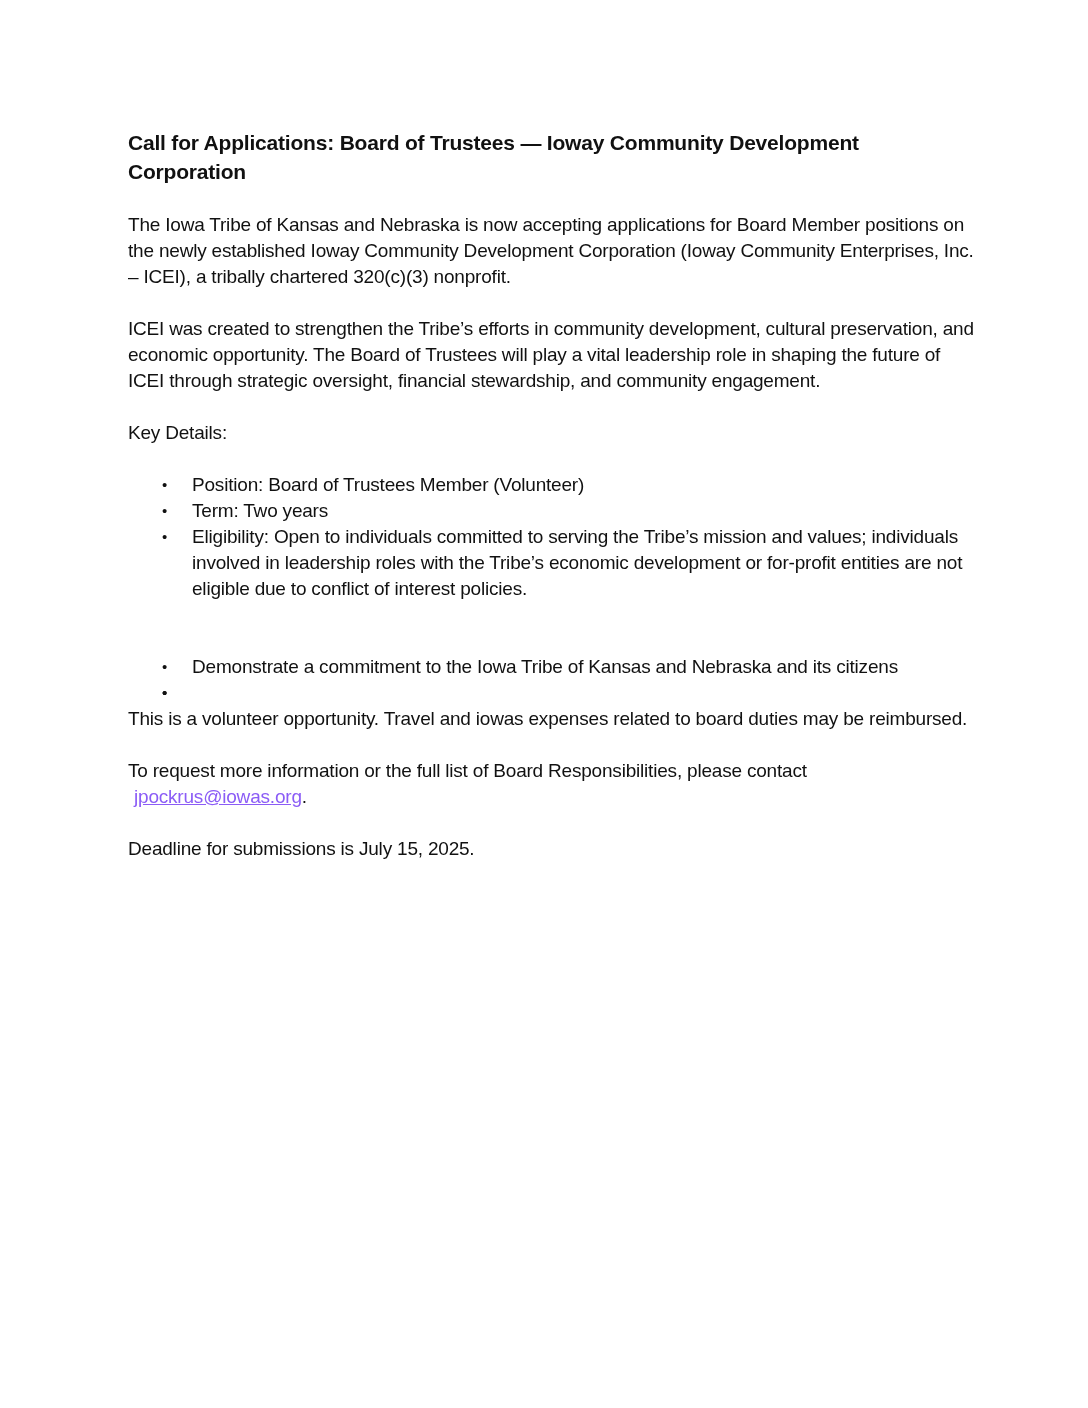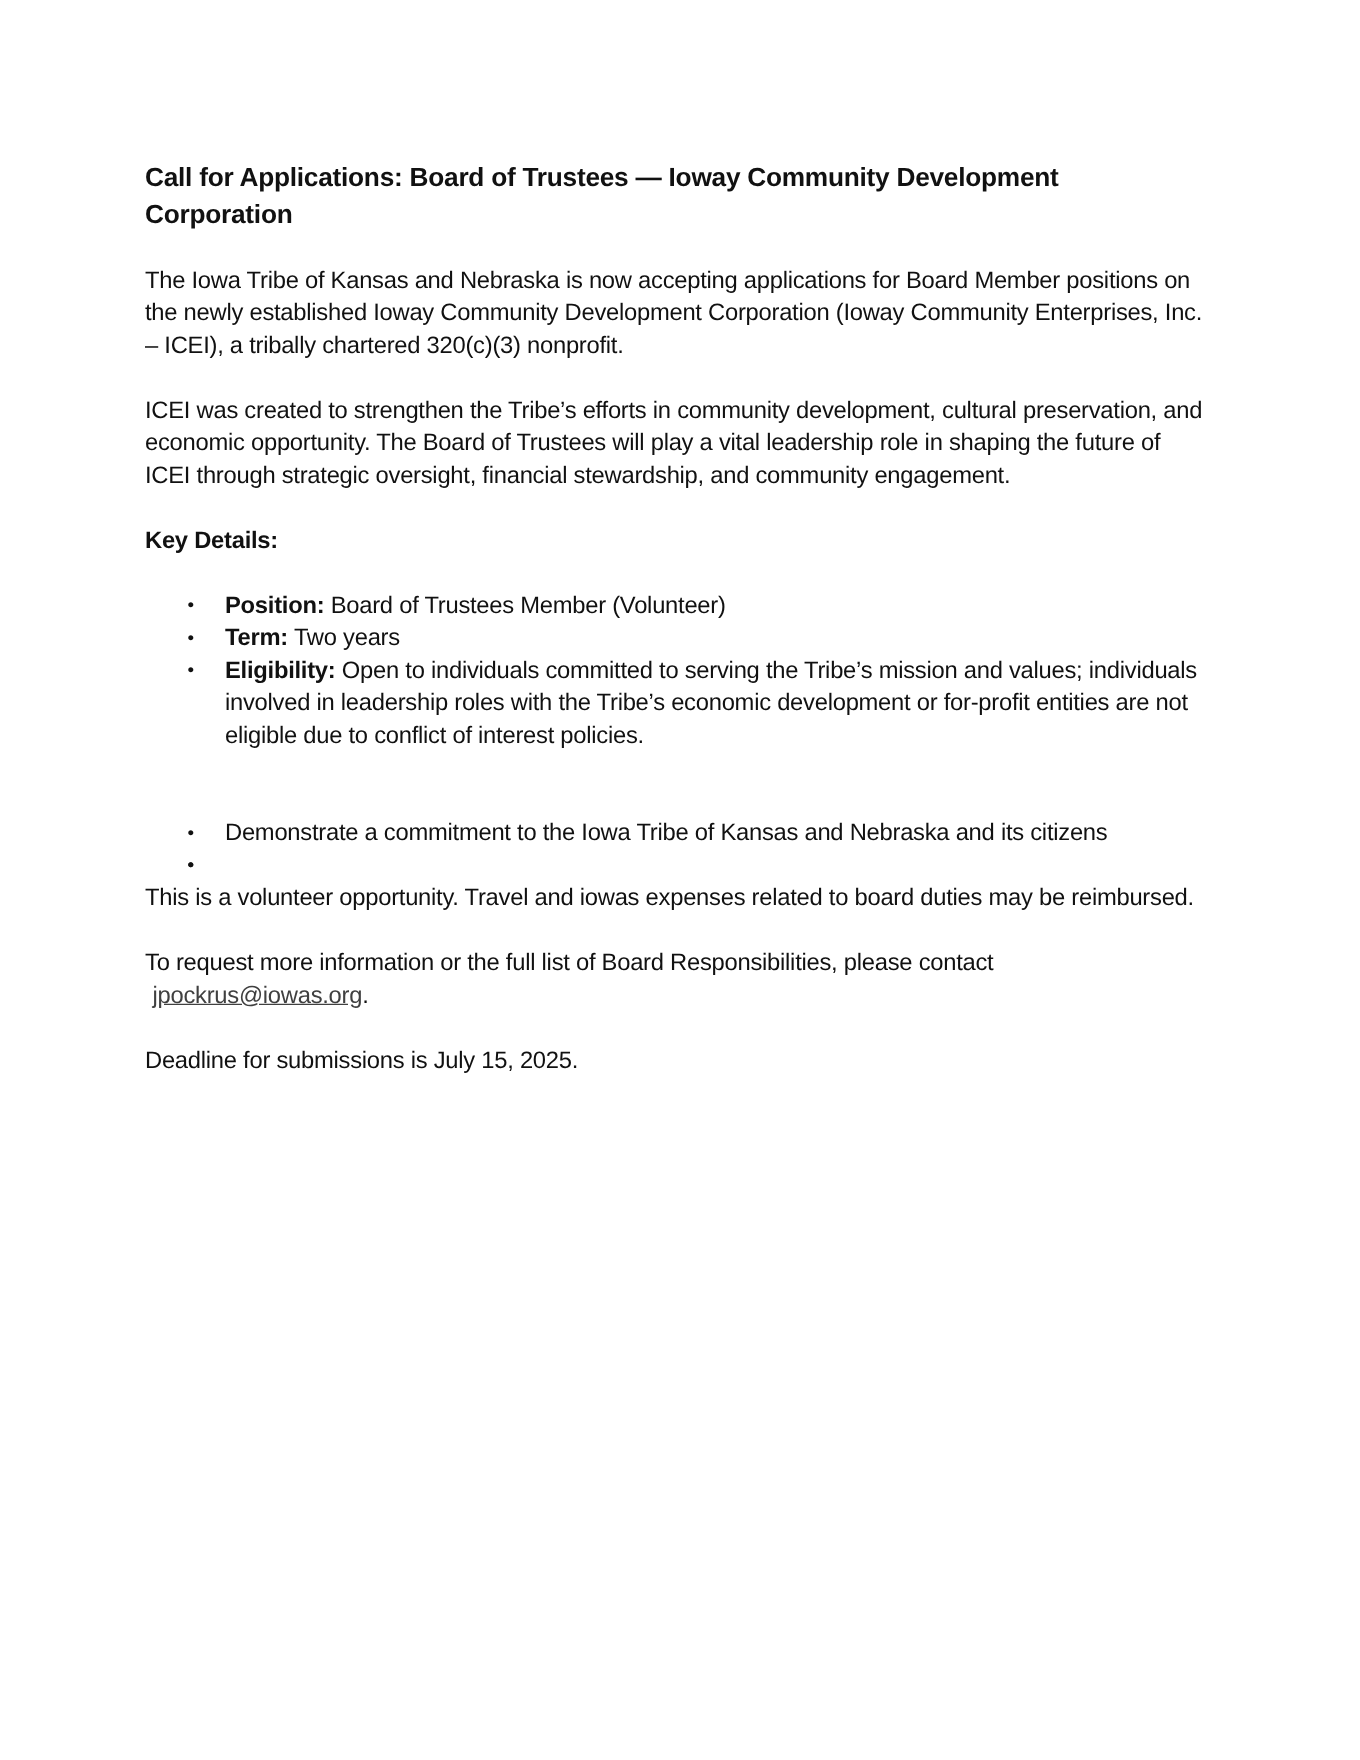--- a/index.html
+++ b/index.html
@@ -1,36 +1,36 @@
 <!DOCTYPE html>
 <html><head>
 <meta charset="utf-8">
 <style>
   html, body { margin: 0; padding: 0; background: #ffffff; }
   body { width: 1088px; height: 1408px; position: relative; overflow: hidden; }
   .page {
-    position: absolute; left: 116px; top: 128px; width: 850px;
+    position: absolute; left: 128px; top: 128px; width: 850px;
     font-family: "Liberation Sans", sans-serif; color: #111111;
     font-size: 19px; line-height: 26px; letter-spacing: -0.2px;
   }
   h1 {
     margin: 0; font-size: 21px; line-height: 29px; font-weight: bold;
     letter-spacing: -0.2px;
   }
   p { margin: 0; }
   .gap-title { height: 26px; }
   .gap { height: 26px; }
-  .label { font-weight: bold; }
+  .label { font-weight: normal; }
   ul { list-style: none; margin: 0; padding: 0; }
   li { position: relative; padding-left: 64px; }
   li .bullet {
     position: absolute; left: 34px; top: 0; font-size: 15px;
   }
   a.email {
-    color: #404040; text-decoration: underline;
+    color: #8b5cf6; text-decoration: underline;
     font-family: "Liberation Sans", sans-serif; margin-left: 6px;
   }
 </style>
 </head>
 <body>
 
 <div class="page">
   <h1>Call for Applications: Board of Trustees — Ioway Community Development Corporation</h1>
   <div class="gap-title"></div>
 

